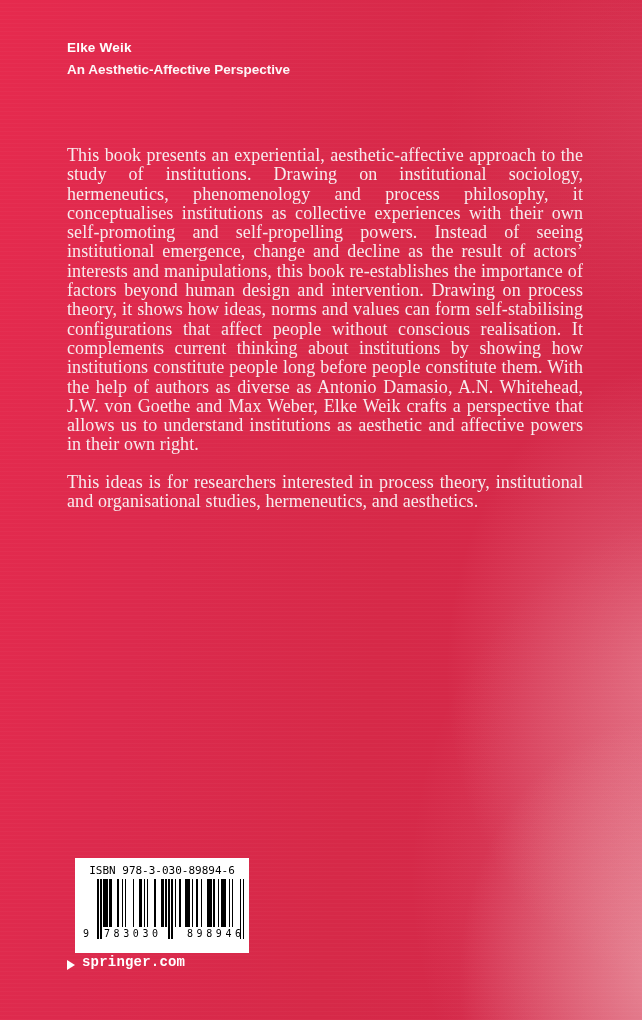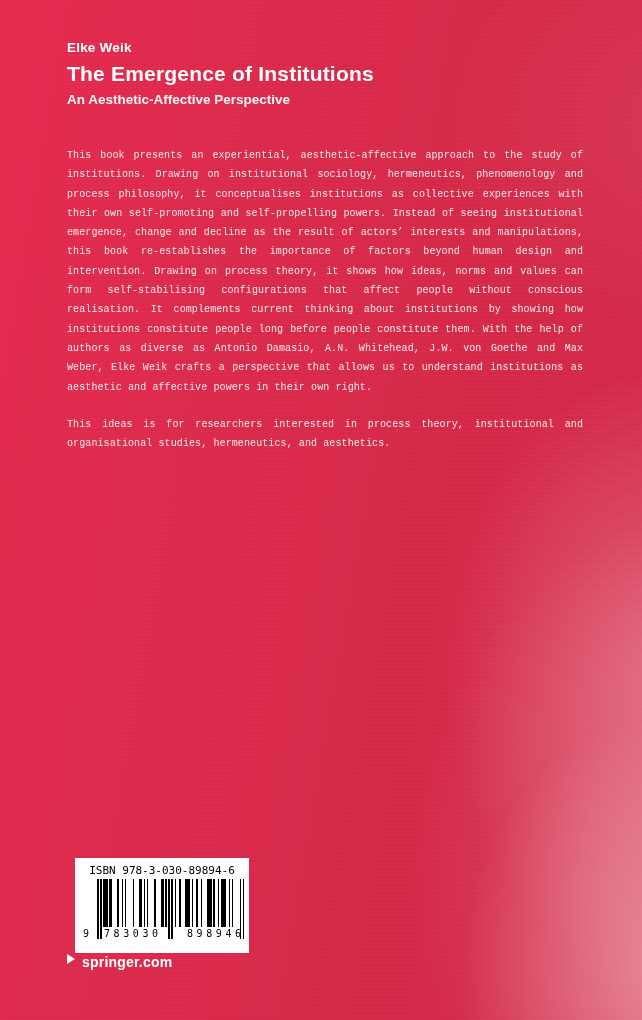--- a/index.html
+++ b/index.html
@@ -15,22 +15,22 @@
       radial-gradient(60% 45% at 112% 86%, rgba(240,190,195,0.33), transparent 80%),
       radial-gradient(55% 30% at 108% 12%, rgba(240,160,170,0.12), transparent 70%),
       linear-gradient(100deg, #e62a4e 0%, #dc2a4d 30%, #d62948 60%, #d2284a 100%);
   }
   .head{position:absolute;left:67px;top:40px;color:#ffffff;}
   .author{font-size:13.5px;font-weight:600;letter-spacing:0.2px;margin:0 0 7px 0;}
   .title{font-size:21px;font-weight:700;letter-spacing:0.2px;margin:0 0 6px 0;}
   .subtitle{font-size:13.5px;font-weight:700;opacity:0.96;margin:0;}
   .blurb{
     position:absolute;left:67px;top:146px;width:516px;
-    font-family:Liberation Mono, monospace;
-    font-size:10px;line-height:19.3px;letter-spacing:0.1px;
+    font-family:Liberation Serif, serif;
+    font-size:18px;line-height:19.3px;letter-spacing:0.1px;
     color:#f7ebee;text-align:justify;
   }
   .blurb p{margin:0;}
   .blurb p + p{margin-top:18px;}
   .barcode-box{
     position:absolute;left:75px;top:858px;width:174px;height:95px;
     background:#ffffff;color:#000000;
   }
   .isbn{
     margin-top:6px;text-align:center;
@@ -40,38 +40,37 @@
   .bars{position:relative;width:148px;height:60px;margin:2px 0 0 22px;}
   .bar{position:absolute;top:0;height:48px;background:#000;z-index:1;}
   .bar.tall{height:60px;}
   .bcd{
     position:absolute;bottom:-1px;height:12px;line-height:12px;z-index:2;
     font-family:"DejaVu Sans Mono",monospace;font-size:10px;color:#000;
   }
   .bcd.first{left:-14px;}
   .bcd.g1{left:7px;letter-spacing:3.6px;}
   .bcd.g2{left:90px;letter-spacing:3.6px;}
-  .foot{position:absolute;left:67px;top:954px;display:flex;align-items:flex-start;color:#fff;}
+  .foot{position:absolute;left:67px;top:954px;display:flex;align-items:flex-end;color:#fff;font-family:Liberation Mono, monospace;}
   .tri{
     width:0;height:0;display:inline-block;
     border-left:8px solid #ffffff;
     border-top:5px solid transparent;
     border-bottom:5px solid transparent;
     margin-right:7px;
   }
   .url{font-size:14px;font-weight:700;letter-spacing:0.2px;}
 </style>
 </head>
 <body>
 
 <div class="cover">
 
   <header class="head">
     <div class="author">Elke Weik</div>
-    <h1 class="title">The Emergence of Institutions</h1>
     <div class="subtitle">An Aesthetic-Affective Perspective</div>
   </header>
 
   <section class="blurb">
     <p>This book presents an experiential, aesthetic-affective approach to the study of institutions. Drawing on institutional sociology, hermeneutics, phenomenology and process philosophy, it conceptualises institutions as collective experiences with their own self-promoting and self-propelling powers. Instead of seeing institutional emergence, change and decline as the result of actors’ interests and manipulations, this book re-establishes the importance of factors beyond human design and intervention. Drawing on process theory, it shows how ideas, norms and values can form self-stabilising configurations that affect people without conscious realisation. It complements current thinking about institutions by showing how institutions constitute people long before people constitute them. With the help of authors as diverse as Antonio Damasio, A.N. Whitehead, J.W. von Goethe and Max Weber, Elke Weik crafts a perspective that allows us to understand institutions as aesthetic and affective powers in their own right.</p>
     <p>This ideas is for researchers interested in process theory, institutional and organisational studies, hermeneutics, and aesthetics.</p>
   </section>
 
   <div class="barcode-box">
     <div class="isbn">ISBN 978-3-030-89894-6</div>

